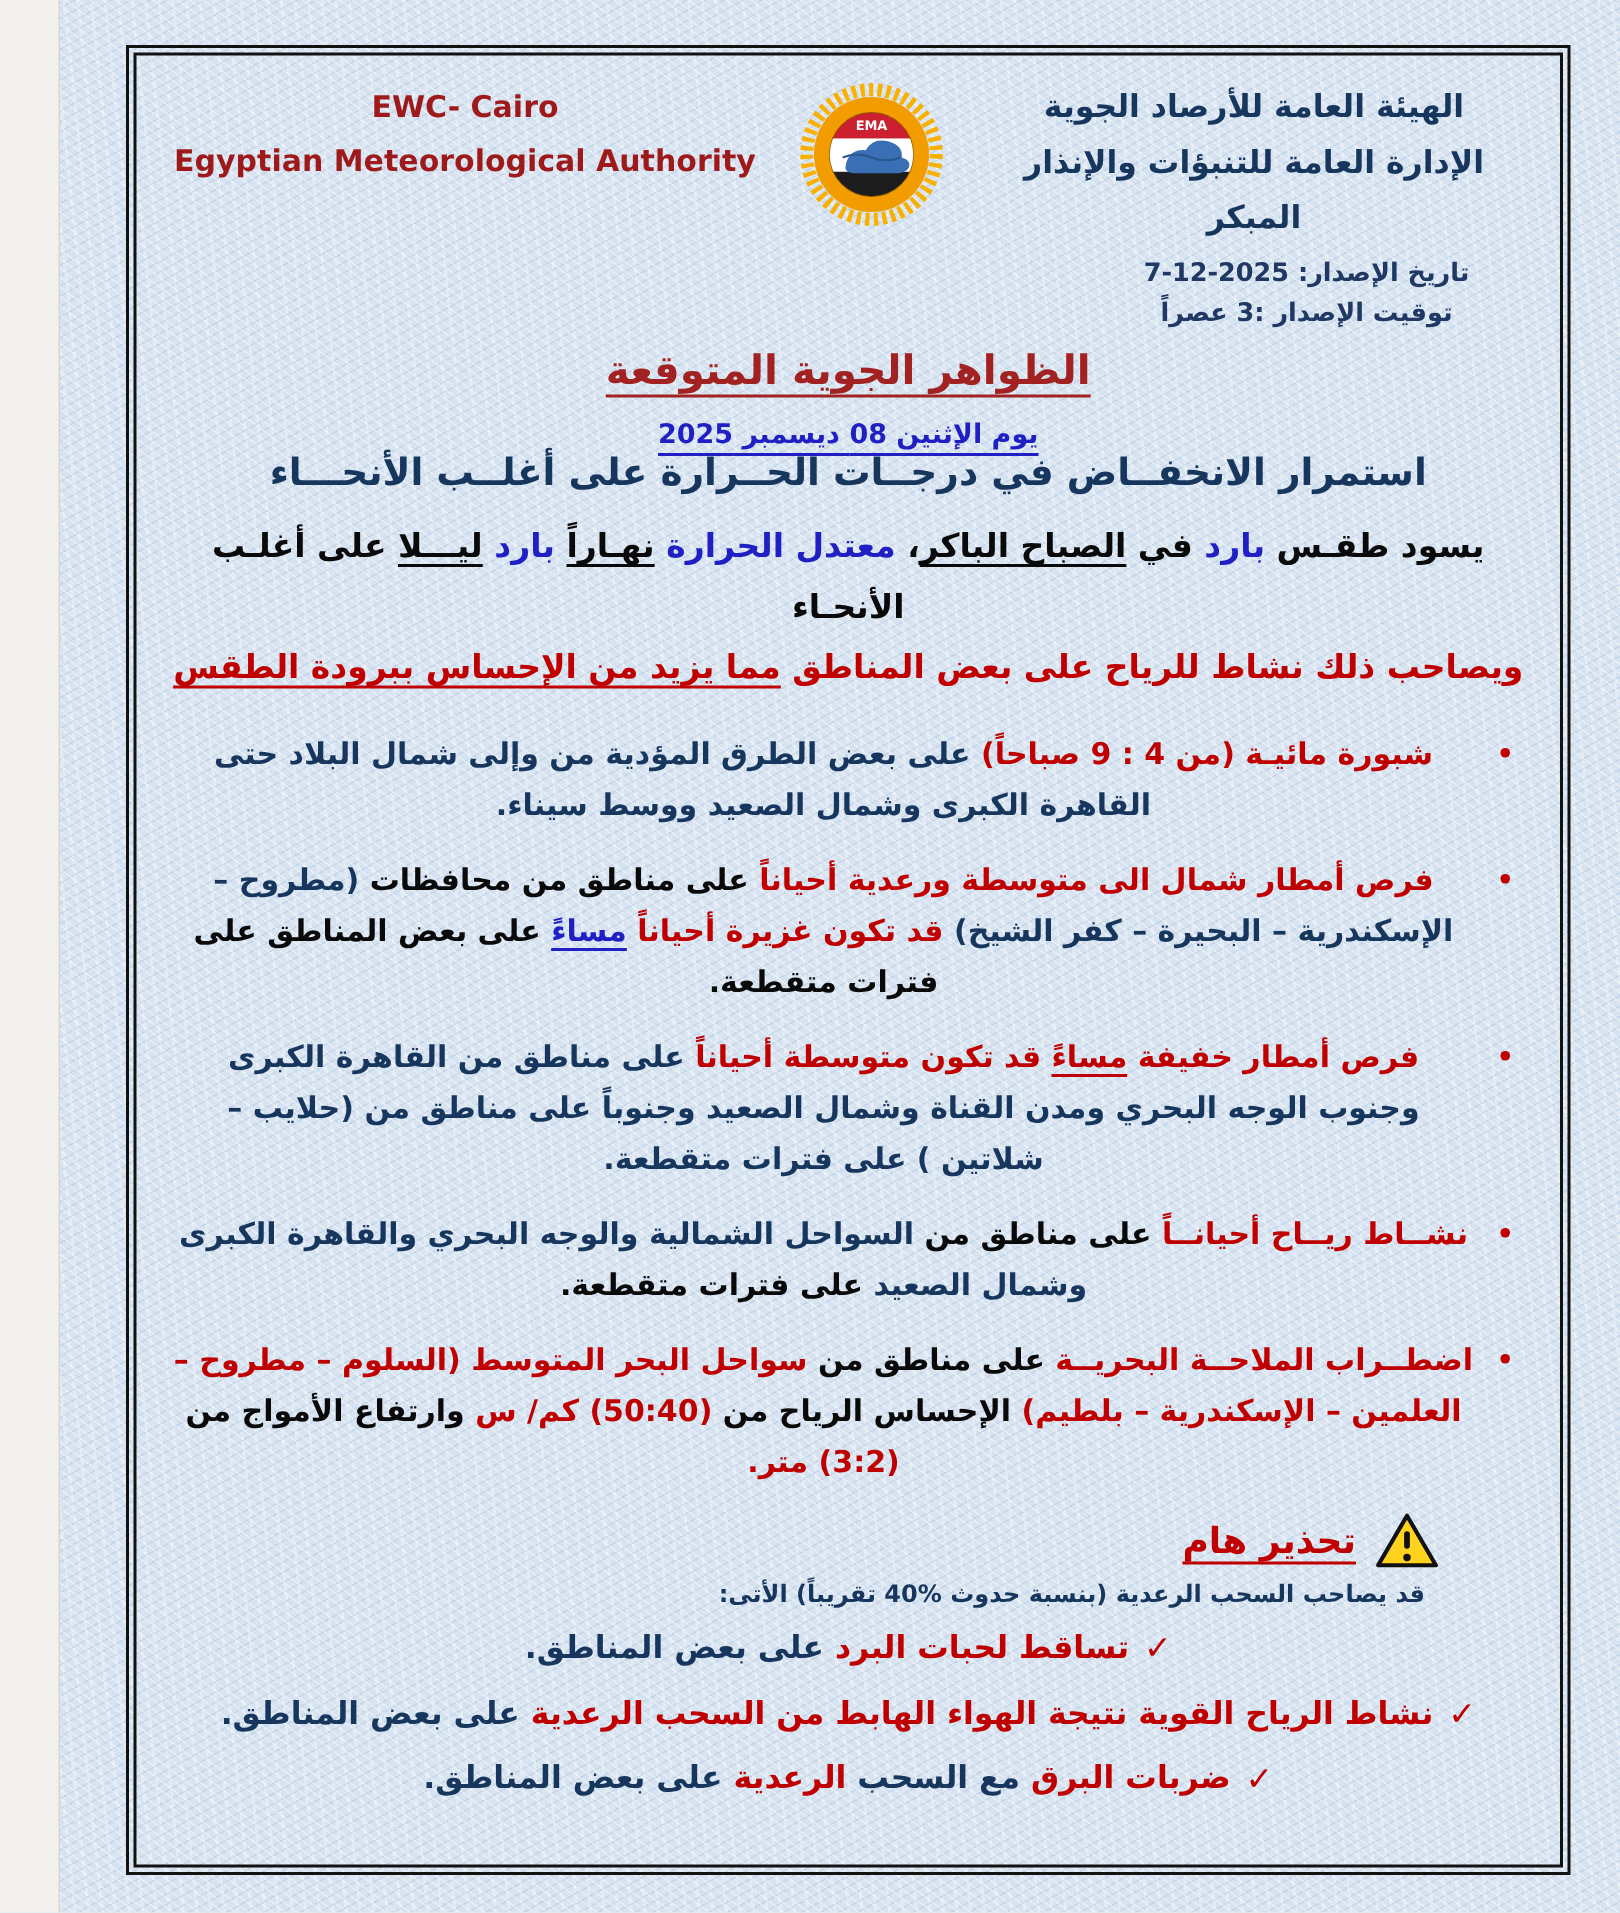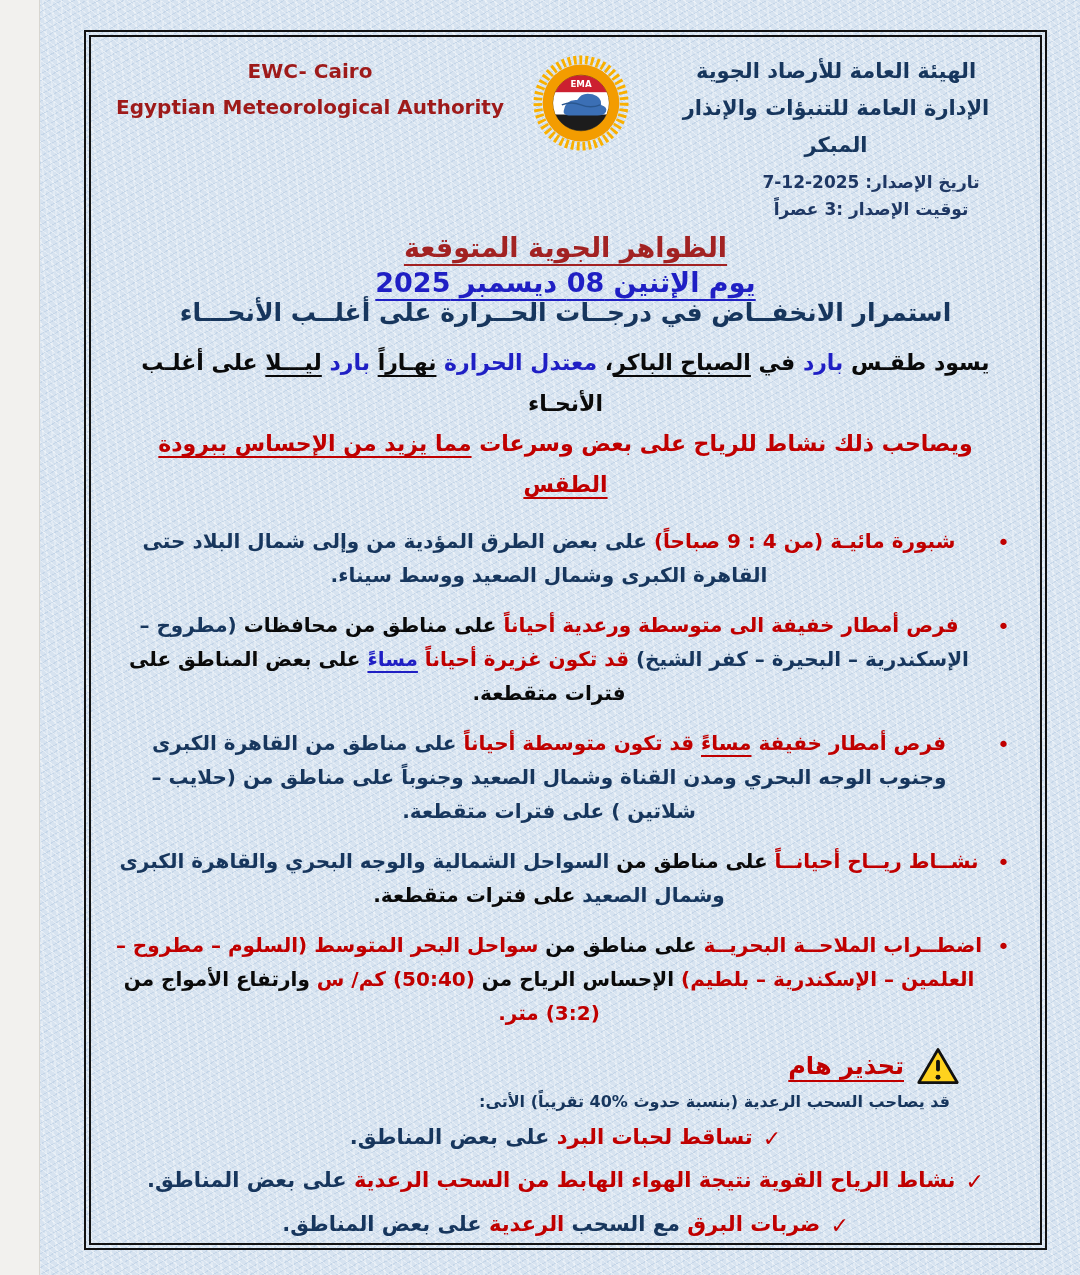--- a/index.html
+++ b/index.html
@@ -58,21 +58,21 @@
     padding-left:40px;
   }
   .issue-block div{text-align:center;}
 
   
   .main-title{
     text-align:center;color:#A22222;font-weight:bold;font-size:27px;margin-top:10px;
     text-decoration:underline;text-underline-offset:7px;text-decoration-thickness:2px;
   }
   .forecast-date{
-    text-align:center;color:var(--blue);font-weight:bold;font-size:27px;margin-top:4px;
+    text-align:center;color:var(--blue);font-weight:bold;font-size:18px;margin-top:16px;
     text-decoration:underline;text-underline-offset:7px;text-decoration-thickness:2px;
   }
   .headline{
     text-align:center;color:var(--navy);font-weight:bold;font-size:25px;
   }
   .intro{margin-top:16px;text-align:center;font-weight:bold;font-size:22px;line-height:1.85;}
 
   
   .bullets{margin-top:18px;}
   .bullet{display:flex;margin:0 6px 16px 0;align-items:flex-start;}
@@ -135,31 +135,31 @@
       <div>تاريخ الإصدار: 2025-12-7</div>
       <div>توقيت الإصدار :3 عصراً</div>
     </div>
 
     <div class="main-title">الظواهر الجوية المتوقعة</div>
     <div class="forecast-date">يوم الإثنين 08 ديسمبر 2025</div>
     <div class="headline">استمرار الانخفــاض في درجــات الحــرارة على أغلــب الأنحـــاء</div>
 
     <div class="intro">
       <div><span class="c-black">يسود طقـس </span><span class="c-blue">بارد</span><span class="c-black"> في </span><span class="c-black u">الصباح الباكر</span><span class="c-black">، </span><span class="c-blue">معتدل الحرارة</span><span class="c-black"> </span><span class="c-black u">نهـاراً</span><span class="c-black"> </span><span class="c-blue">بارد</span><span class="c-black"> </span><span class="c-black u">ليـــلا</span><span class="c-black"> على أغلـب الأنحـاء</span></div>
-      <div><span class="c-red">ويصاحب ذلك نشاط للرياح على بعض وسرعات </span><span class="c-red u">مما يزيد من الإحساس ببرودة الطقس</span></div>
+      <div><span class="c-red">ويصاحب ذلك نشاط للرياح على بعض المناطق </span><span class="c-red u">مما يزيد من الإحساس ببرودة الطقس</span></div>
     </div>
 
     <div class="bullets">
       <div class="bullet">
         <span class="marker">•</span>
         <div class="btext"><span class="c-red">شبورة مائيـة </span><span class="c-red">(من 4 : 9 صباحاً) </span><span class="c-navy">على بعض الطرق المؤدية من وإلى شمال البلاد حتى القاهرة الكبرى وشمال الصعيد ووسط سيناء.</span></div>
       </div>
       <div class="bullet">
         <span class="marker">•</span>
-        <div class="btext"><span class="c-red">فرص أمطار خفيفة الى متوسطة ورعدية أحياناً </span><span class="c-black">على مناطق من محافظات </span><span class="c-navy">(مطروح – الإسكندرية – البحيرة – كفر الشيخ) </span><span class="c-red">قد تكون غزيرة أحياناً </span><span class="c-blue u">مساءً</span><span class="c-black"> على بعض المناطق على فترات متقطعة.</span></div>
+        <div class="btext"><span class="c-red">فرص أمطار شمال الى متوسطة ورعدية أحياناً </span><span class="c-black">على مناطق من محافظات </span><span class="c-navy">(مطروح – الإسكندرية – البحيرة – كفر الشيخ) </span><span class="c-red">قد تكون غزيرة أحياناً </span><span class="c-blue u">مساءً</span><span class="c-black"> على بعض المناطق على فترات متقطعة.</span></div>
       </div>
       <div class="bullet">
         <span class="marker">•</span>
         <div class="btext"><span class="c-red">فرص أمطار خفيفة </span><span class="c-red u">مساءً</span><span class="c-red"> قد تكون متوسطة أحياناً </span><span class="c-navy">على مناطق من القاهرة الكبرى وجنوب الوجه البحري ومدن القناة وشمال الصعيد وجنوباً على مناطق من (حلايب – شلاتين ) على فترات متقطعة.</span></div>
       </div>
       <div class="bullet">
         <span class="marker">•</span>
         <div class="btext"><span class="c-red">نشــاط ريــاح أحيانــاً </span><span class="c-black">على مناطق من </span><span class="c-navy">السواحل الشمالية والوجه البحري والقاهرة الكبرى وشمال الصعيد </span><span class="c-black">على فترات متقطعة.</span></div>
       </div>
       <div class="bullet">

